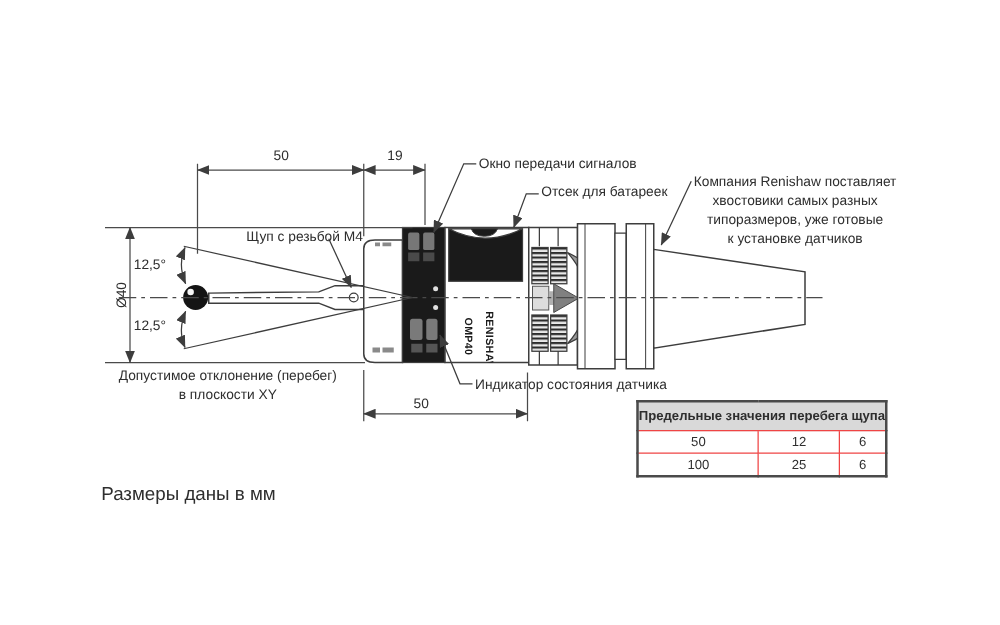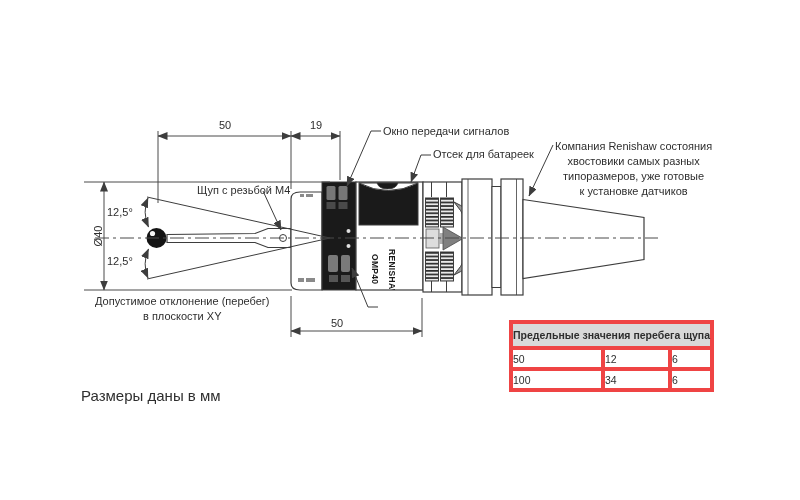--- a/index.html
+++ b/index.html
@@ -6,21 +6,21 @@
   #page{position:relative;width:800px;height:424px;background:#fff;overflow:hidden;
         font-family:"Liberation Sans",sans-serif;color:#333;}
   #drawing{position:absolute;left:0;top:0;}
   .lbl{position:absolute;font-size:11px;line-height:15px;color:#2e2e2e;white-space:pre-line;text-align:center;}
   .dimnum{position:absolute;font-size:11px;color:#2e2e2e;text-align:center;width:36px;}
   .small{font-size:15px;}
   .rot{transform:rotate(-90deg);transform-origin:center;}
   
   #limits{position:absolute;left:509px;top:320px;border-collapse:collapse;table-layout:fixed;
           font-size:10.5px;color:#2e2e2e;background:#fff;border:2px solid #4a4a4a;}
-  #limits th,#limits td{border:4px solid #ef4444;text-align:left;padding:0;}
+  #limits th,#limits td{border:1px solid #ef4444;text-align:center;padding:0;}
   #limits .ttl{background:#d9d9d9;font-weight:bold;height:22px;}
   #limits .hdr{font-weight:bold;height:18px;}
   #limits td{height:17px;}
   .c1{width:75px;} .c2{width:58px;} .c3{width:76px;}
 </style>
 </head>
 <body>
 
 <div id="page">
 
@@ -141,39 +141,40 @@
   <div class="dimnum" style="left:207px;top:119px;">50</div>
   <div class="dimnum" style="left:298px;top:119px;">19</div>
   <div class="dimnum rot" style="left:80px;top:230px;">Ø40</div>
   <div class="lbl" style="left:107px;top:205px;">12,5°</div>
   <div class="lbl" style="left:107px;top:254px;">12,5°</div>
   <div class="dimnum" style="left:319px;top:317px;">50</div>
 
   <div class="lbl" style="left:168px;top:183px;margin-left:29px;">Щуп с резьбой M4</div>
   <div class="lbl" style="left:383px;top:124px;">Окно передачи сигналов</div>
   <div class="lbl" style="left:433px;top:147px;">Отсек для батареек</div>
-  <div class="lbl" style="left:555px;top:139px;">Компания Renishaw состояния
+  <div class="lbl" style="left:555px;top:139px;">Компания Renishaw поставляет
 хвостовики самых разных
 типоразмеров, уже готовые
 к установке датчиков</div>
+  <div class="lbl" style="left:380px;top:301px;">Индикатор состояния датчика</div>
   <div class="lbl" style="left:95px;top:294px;">Допустимое отклонение (перебег)
 в плоскости XY</div>
   <div class="lbl small" style="left:81px;top:388px;">Размеры даны в мм</div>
 
   <table id="limits">
     <tbody>
         <tr>
       <th class="ttl" colspan="3">Предельные значения перебега щупа</th>
     </tr>
     <tr>
       <td>50</td>
       <td>12</td>
       <td>6</td>
     </tr>
     <tr>
       <td>100</td>
-      <td>34</td>
+      <td>25</td>
       <td>6</td>
     </tr>
   </tbody>
     </table>
 
 </div>
 
 </body></html>

